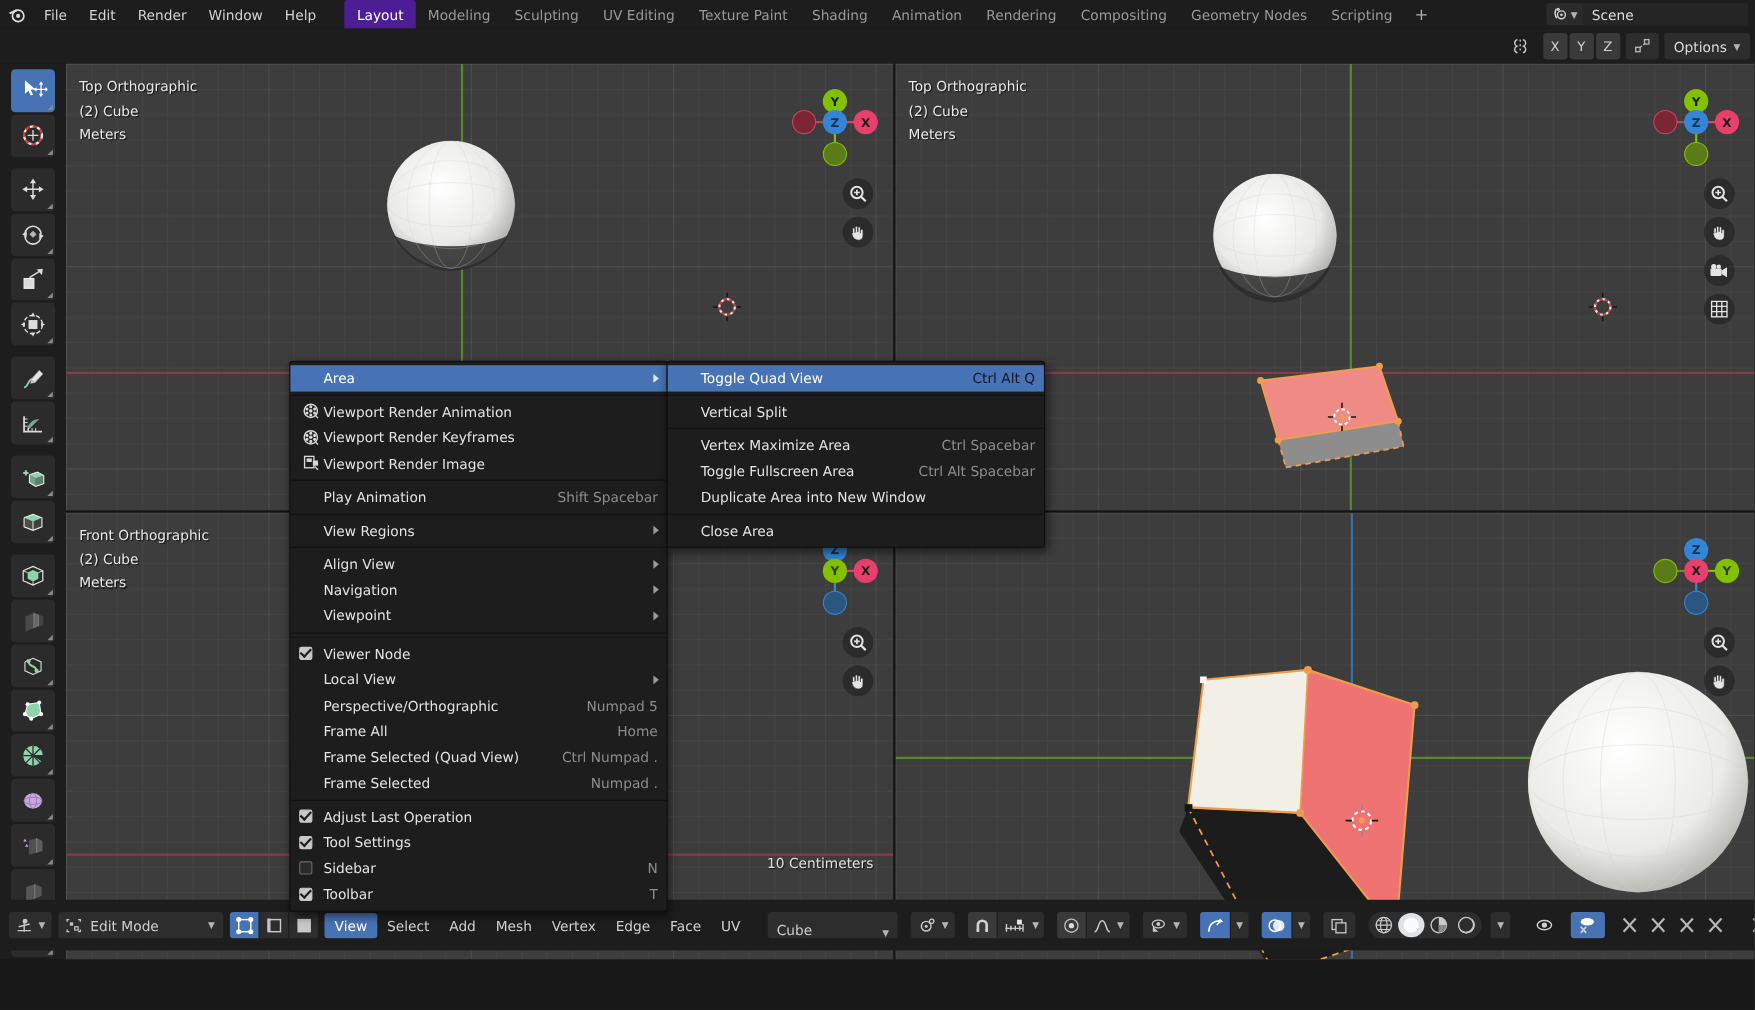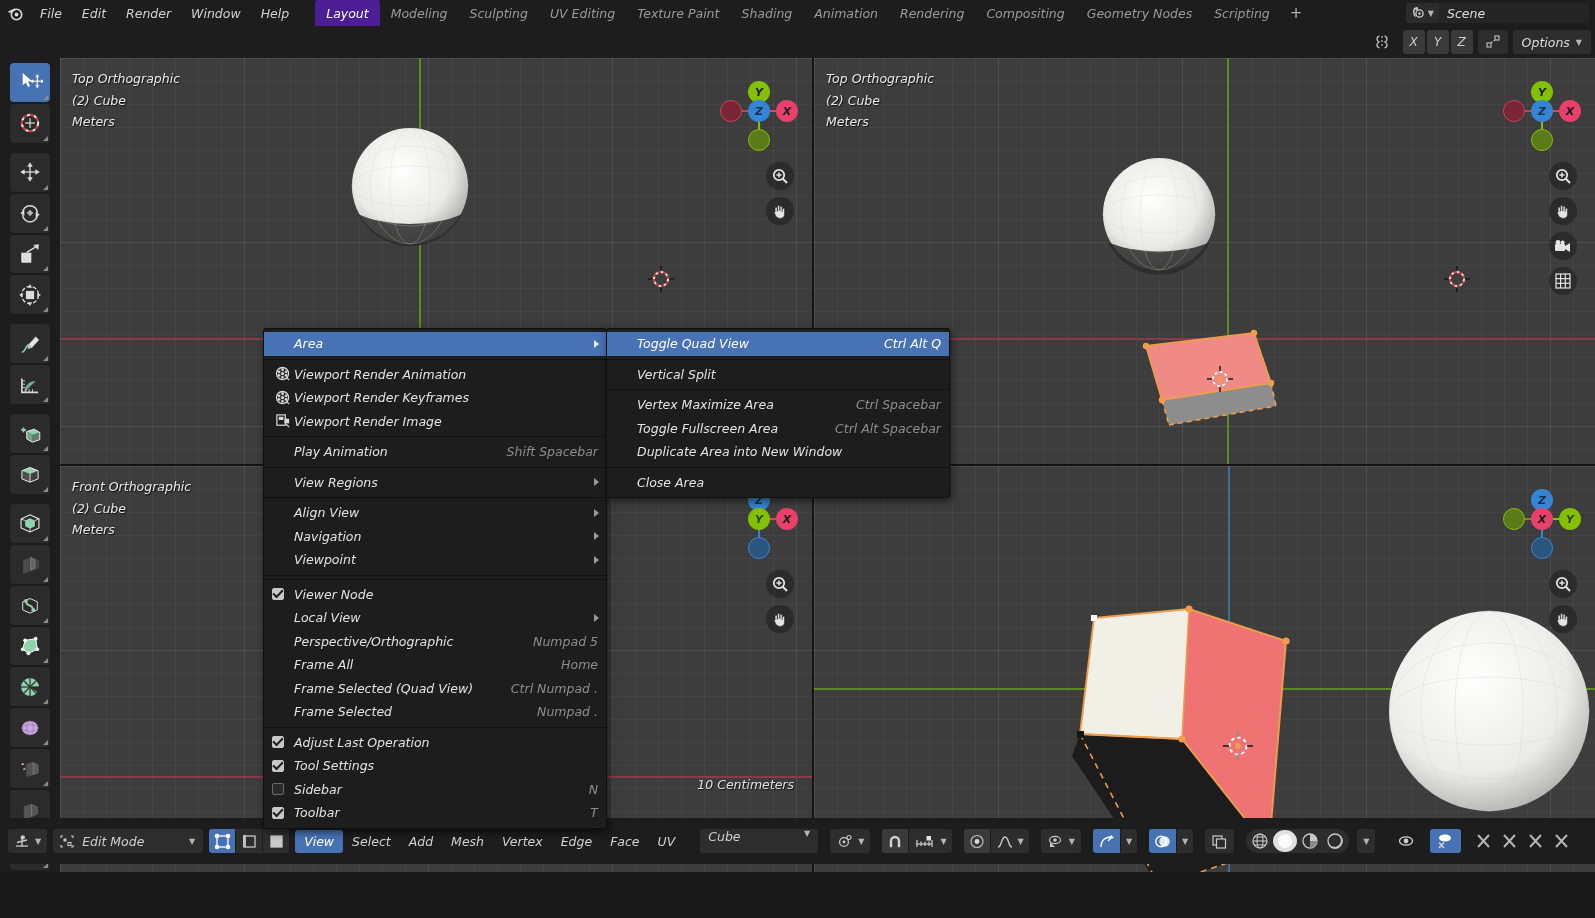--- a/index.html
+++ b/index.html
@@ -3,21 +3,21 @@
 <meta charset="utf-8">
 <style>
   * { box-sizing: border-box; margin: 0; padding: 0; }
   html, body {
     width: 1595px; height: 918px;
     background: #181818;
     font-family: "DejaVu Sans", "Liberation Sans", sans-serif;
     overflow: hidden;
     color: #e6e6e6;
   }
-  #app { position: relative; width: 1595px; height: 864px; font-style: italic; }
+  #app { position: relative; width: 1595px; height: 864px; }
 
   
   .topbar {
     position: absolute; top: 0; left: 0; width: 1595px; height: 26px;
     background: #1d1d1d; display: flex; align-items: center;
     font-size: 12.5px; color: #c2c2c2;
   }
   .blender-logo { width: 30px; height: 26px; display: flex; align-items:center; justify-content:center; }
   .topmenu { display: flex; align-items: center; gap: 0px; }
   .topmenu-item { padding: 3px 10px; color: #d2d2d2; font-size: 12.5px; white-space: nowrap; }
@@ -100,21 +100,21 @@
     position:absolute; background:#1d1d1d; border:1px solid #0f0f0f;
     box-shadow: 2px 3px 9px rgba(0,0,0,0.55); border-radius: 3px; padding: 3px 0;
     font-size: 12.5px; color:#e3e3e3; z-index: 50;
   }
   .menu-row { display:flex; align-items:center; height: 23.5px; padding: 0 8px 0 8px; position:relative; white-space:nowrap; }
   .menu-row.hl { background:#4772b3; color:#ffffff; border-radius: 0; }
   .menu-row .ico { width: 22px; display:flex; align-items:center; justify-content:center; flex:0 0 22px; }
   .menu-row .cb { width: 22px; display:flex; align-items:center; justify-content:flex-start; flex:0 0 22px; }
   .menu-row .lbl { flex: 1 1 auto; }
   .menu-row .sc { color:#8d8d8d; font-size:12.5px; padding-left: 24px; }
-  .menu-row.hl .sc { color:#ffffff; }
+  .menu-row.hl .sc { color:#0f172a; }
   .menu-row .arr { position:absolute; right: 7px; width:0;height:0;
         border-top:4px solid transparent; border-bottom:4px solid transparent; border-left:5px solid #9a9a9a; }
   .menu-row.hl .arr { border-left-color:#dfe8f5; }
   .menu-sep { height:1px; background:#111111; margin: 3px 0; }
   .chkbox { width:12px; height:12px; border:1px solid #6a6a6a; border-radius:2px; background:#2a2a2a; display:flex; align-items:center; justify-content:center;}
   .chkbox.on { background:#c8c8c8; border-color:#c8c8c8; }
   .chkbox.on:after { content:""; display:block; width:4px; height:8px; border:solid #1d1d1d; border-width: 0 2px 2px 0; transform: rotate(43deg) translate(-1px,-1px); }
 
   #view-menu { left: 263px; top: 328px; width: 344px; }
   #area-submenu { left: 606px; top: 328px; width: 344px; }
@@ -128,21 +128,21 @@
   .bb-flat { background: transparent; }
   .mode-select { height:24px; background:#2d2d2d; border-radius:3px; display:flex; align-items:center; gap:7px; padding: 0 8px 0 6px; min-width:150px; }
   .seg { display:flex; gap:1px; }
   .seg .sg { width:26px; height:24px; background:#2d2d2d; display:flex; align-items:center; justify-content:center; }
   .seg .sg:first-child { border-radius:3px 0 0 3px; }
   .seg .sg:last-child { border-radius:0 3px 3px 0; }
   .seg .sg.on { background:#4772b3; }
   .menu-bar { display:flex; align-items:center; gap:0; }
   .mb-item { padding: 4px 9px; font-size:12.5px; color:#d2d2d2; border-radius:3px; }
   .mb-item.on { background:#4772b3; color:#fff; }
-  .objsel { height:24px; background:#2d2d2d; border-radius:3px; display:flex; align-items:flex-start; padding: 0 8px; min-width:118px; justify-content:space-between; }
+  .objsel { height:24px; background:#2d2d2d; border-radius:3px; display:flex; align-items:flex-end; padding: 0 8px; min-width:118px; justify-content:space-between; }
   .grp { display:flex; align-items:center; gap:1px; }
   .grp .g { height:24px; background:#2d2d2d; display:flex; align-items:center; justify-content:center; padding:0 5px; }
   .grp .g:first-child { border-radius:3px 0 0 3px; }
   .grp .g:last-child { border-radius:0 3px 3px 0; }
   .grp .g.on { background:#4772b3; }
   .grp .g.mid { background:#3a3a3a; }
   .xbtn { width:24px; height:24px; display:flex; align-items:center; justify-content:center; color:#b8b8b8; font-size:15px; }
   .shade-grp { display:flex; align-items:center; gap:1px; background:#2d2d2d; border-radius:12px; padding: 0 2px; height:24px;}
   .shade-grp .s { width:24px;height:22px; border-radius:50%; display:flex;align-items:center;justify-content:center; }
   .shade-grp .s.on { background:#dfe3e6; }

